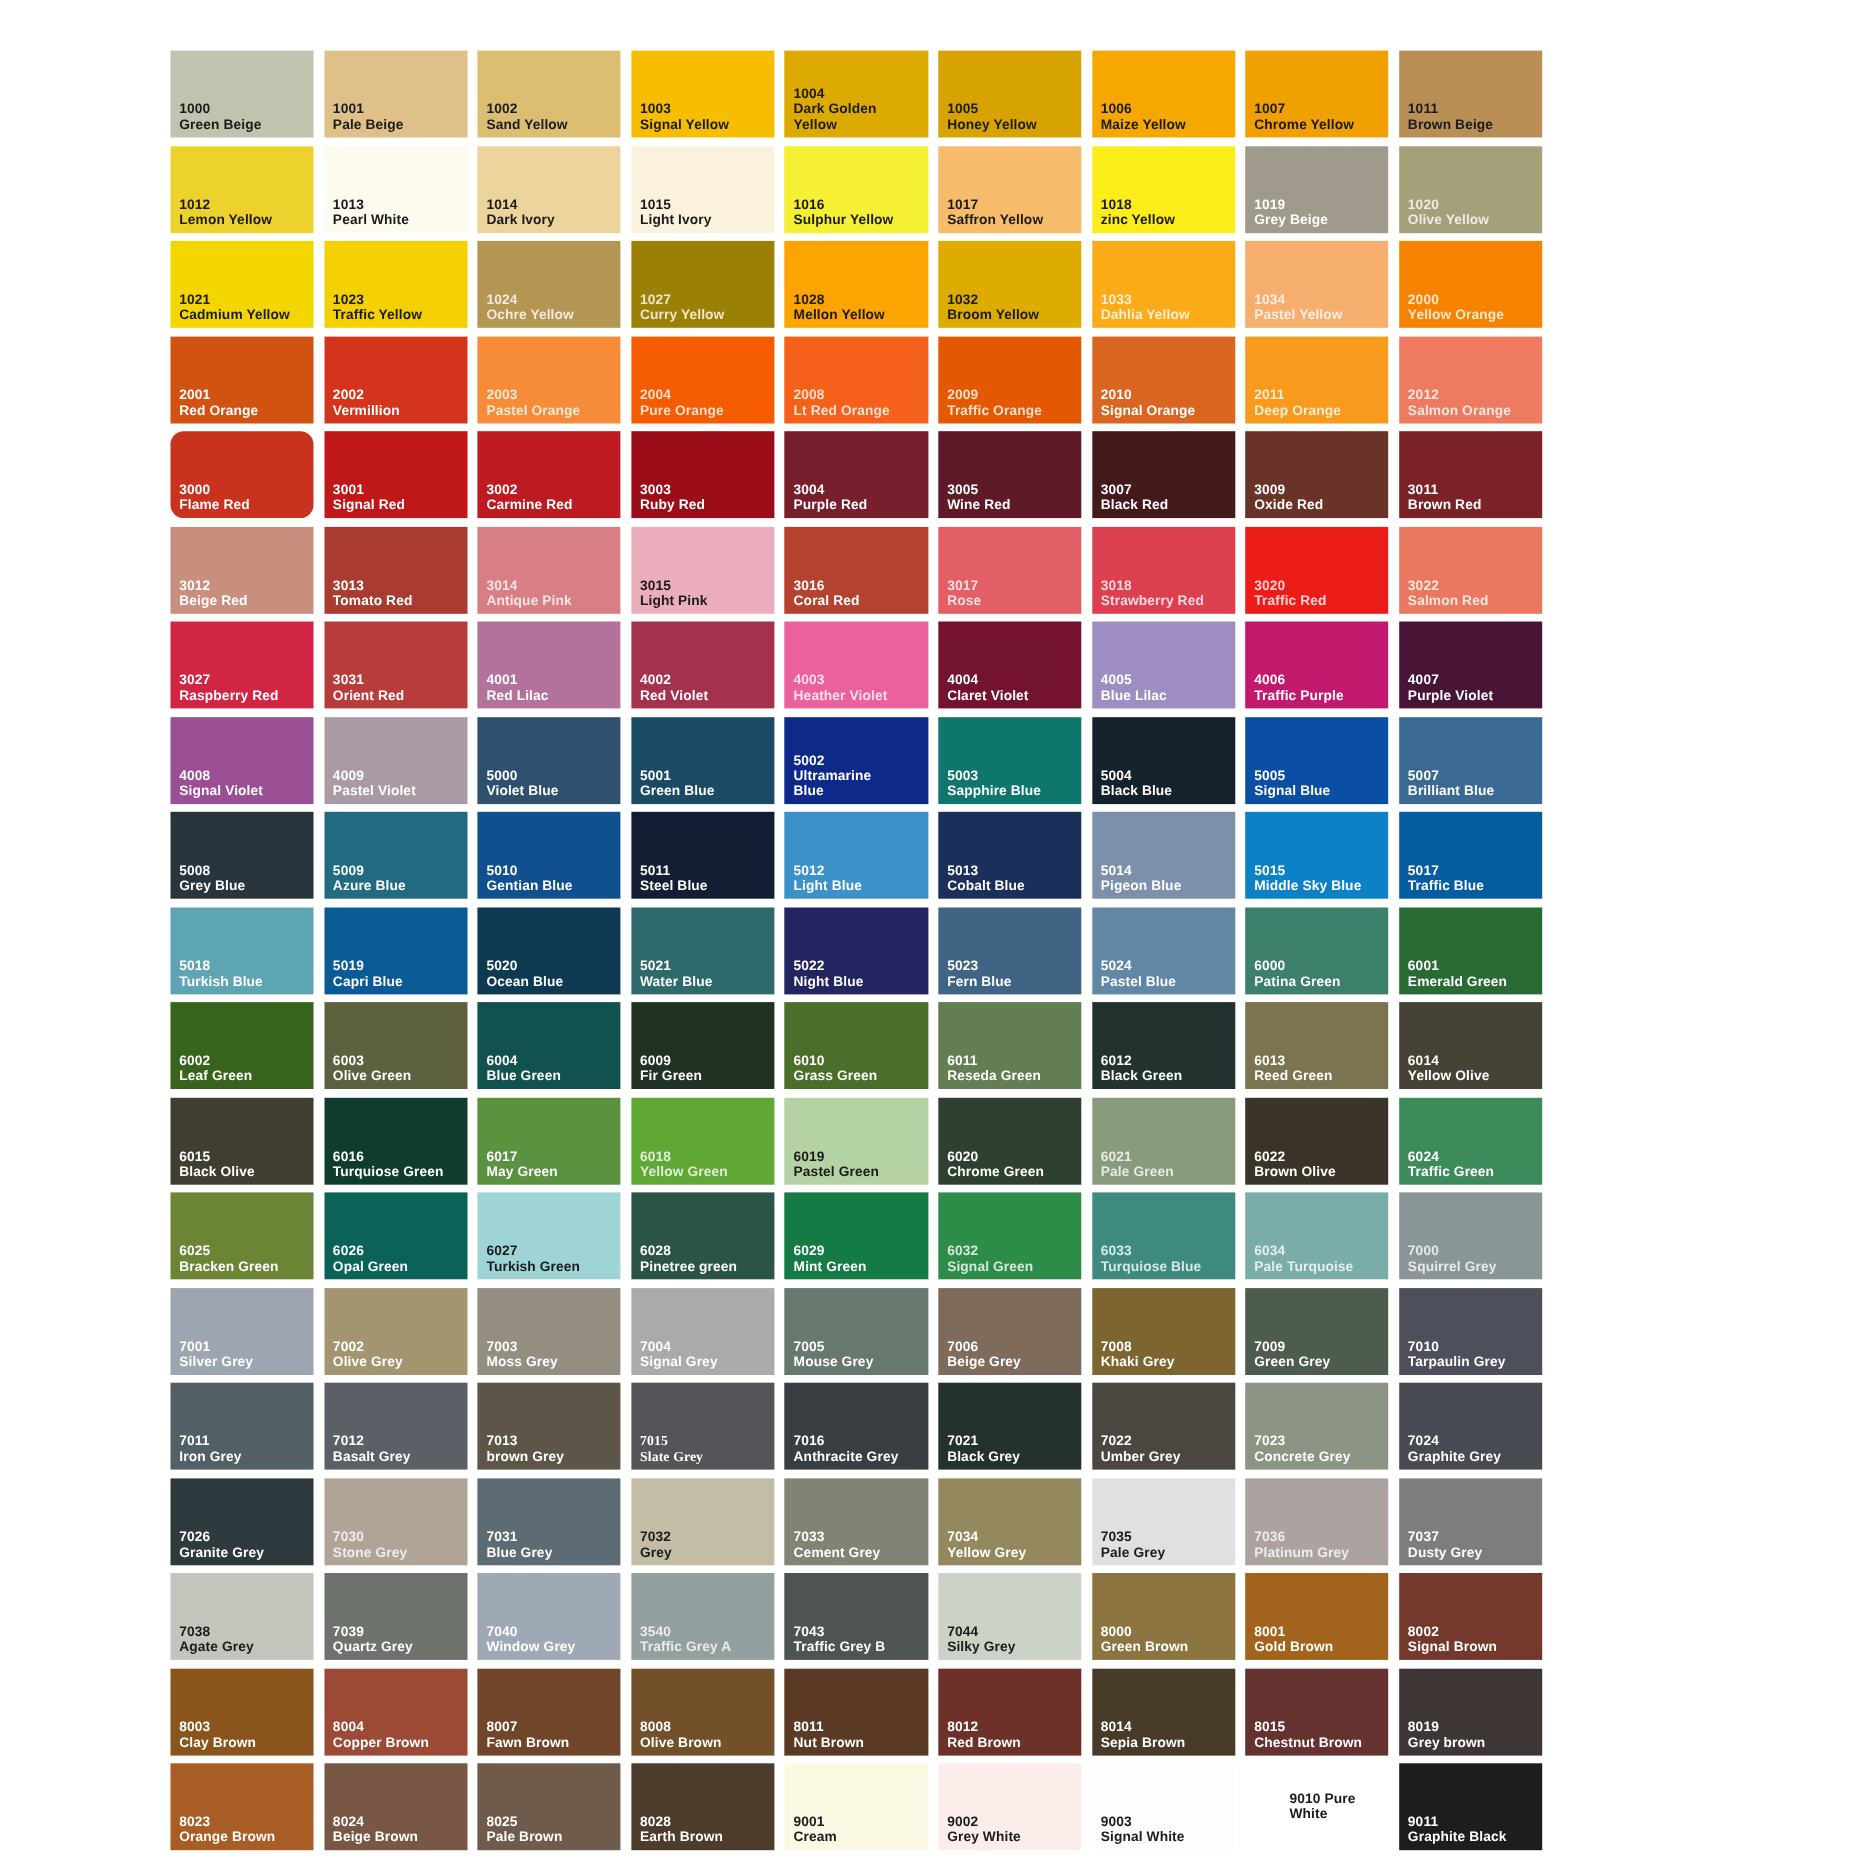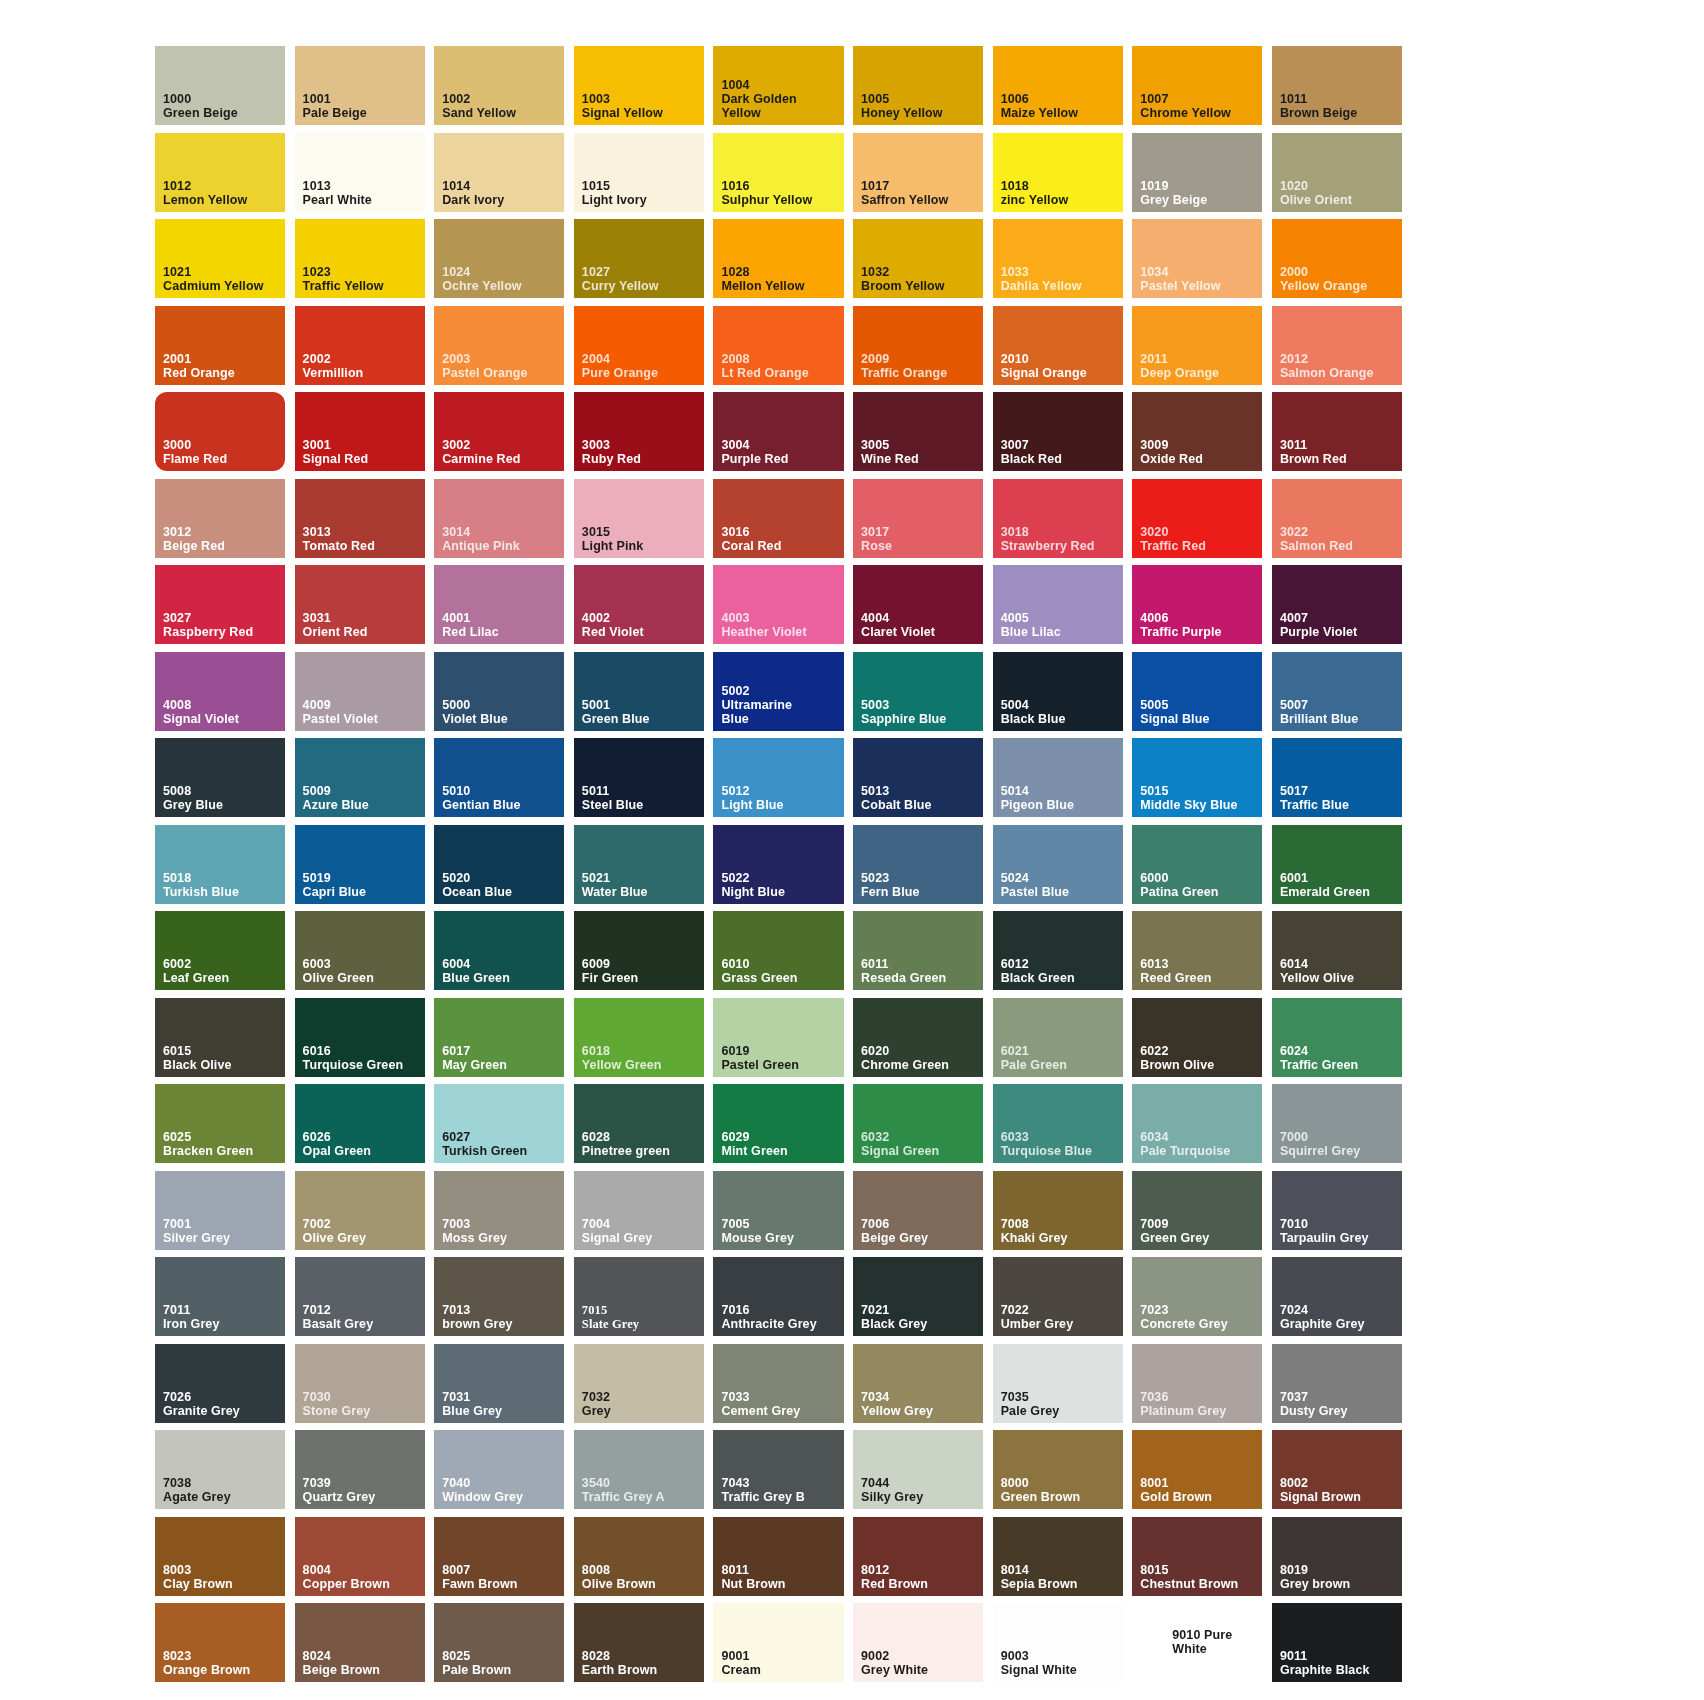--- a/index.html
+++ b/index.html
@@ -121,21 +121,21 @@
       <div class="swatch dark-text" style="background: rgb(247, 187, 108);">
         <div class="swatch-label"><span class="code">1017</span><span class="name">Saffron Yellow</span></div>
       </div>
       <div class="swatch dark-text" style="background: rgb(251, 237, 25);">
         <div class="swatch-label"><span class="code">1018</span><span class="name">zinc Yellow</span></div>
       </div>
       <div class="swatch light-text" style="background: rgb(159, 154, 140);">
         <div class="swatch-label"><span class="code">1019</span><span class="name">Grey Beige</span></div>
       </div>
       <div class="swatch dim-light" style="background: rgb(164, 160, 122);">
-        <div class="swatch-label"><span class="code">1020</span><span class="name">Olive Orient</span></div>
+        <div class="swatch-label"><span class="code">1020</span><span class="name">Olive Yellow</span></div>
       </div>
       <div class="swatch dark-text" style="background: rgb(243, 213, 0);">
         <div class="swatch-label"><span class="code">1021</span><span class="name">Cadmium Yellow</span></div>
       </div>
       <div class="swatch dark-text" style="background: rgb(245, 208, 0);">
         <div class="swatch-label"><span class="code">1023</span><span class="name">Traffic Yellow</span></div>
       </div>
       <div class="swatch dim-light" style="background: rgb(181, 149, 82);">
         <div class="swatch-label"><span class="code">1024</span><span class="name">Ochre Yellow</span></div>
       </div>

